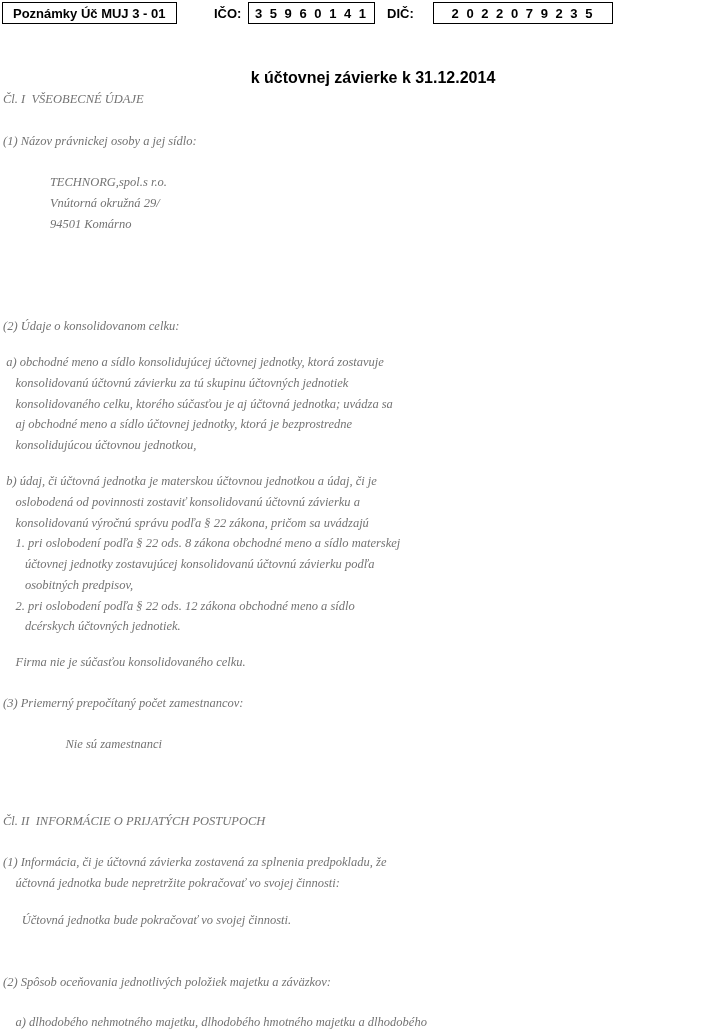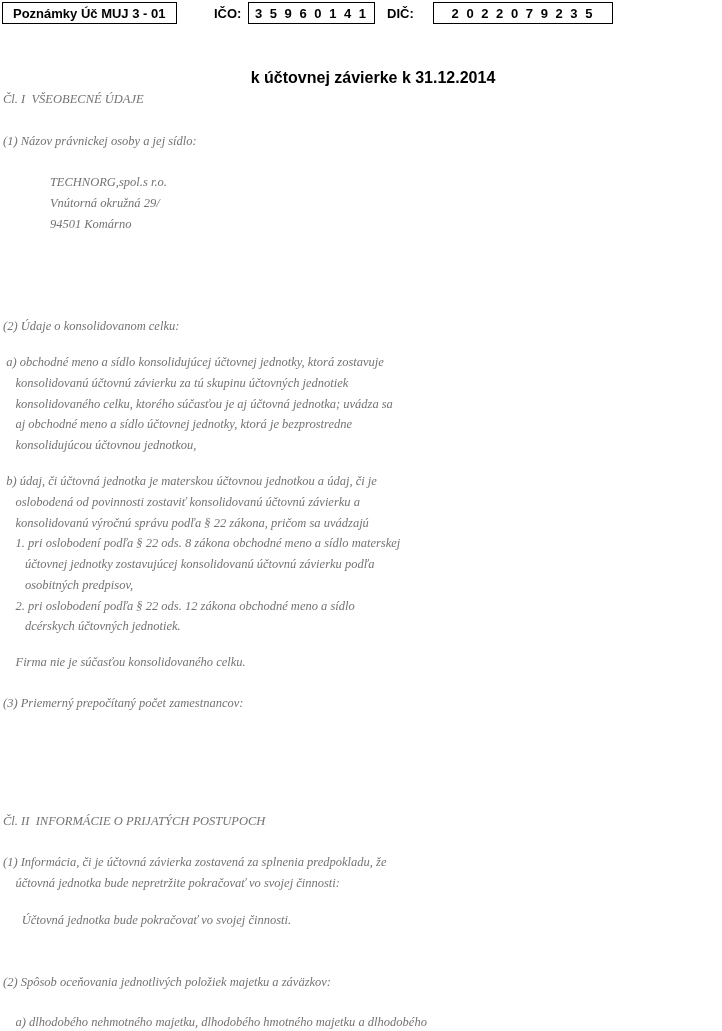--- a/index.html
+++ b/index.html
@@ -120,20 +120,21 @@
   <pre class="para" style="top:471px"> b) údaj, či účtovná jednotka je materskou účtovnou jednotkou a údaj, či je
     oslobodená od povinnosti zostaviť konsolidovanú účtovnú závierku a
     konsolidovanú výročnú správu podľa § 22 zákona, pričom sa uvádzajú
     1. pri oslobodení podľa § 22 ods. 8 zákona obchodné meno a sídlo materskej
        účtovnej jednotky zostavujúcej konsolidovanú účtovnú závierku podľa
        osobitných predpisov,
     2. pri oslobodení podľa § 22 ods. 12 zákona obchodné meno a sídlo
        dcérskych účtovných jednotiek.</pre>
   <pre class="para" style="top:652px">    Firma nie je súčasťou konsolidovaného celku.</pre>
   <pre class="para" style="top:693px">(3) Priemerný prepočítaný počet zamestnancov:</pre>
+  <pre class="para" style="top:734px">                    Nie sú zamestnanci</pre>
   <pre class="para" style="top:811px">Čl. II  INFORMÁCIE O PRIJATÝCH POSTUPOCH</pre>
   <pre class="para" style="top:852px">(1) Informácia, či je účtovná závierka zostavená za splnenia predpokladu, že
     účtovná jednotka bude nepretržite pokračovať vo svojej činnosti:</pre>
   <pre class="para" style="top:910px">      Účtovná jednotka bude pokračovať vo svojej činnosti.</pre>
   <pre class="para" style="top:972px">(2) Spôsob oceňovania jednotlivých položiek majetku a záväzkov:</pre>
   <pre class="para" style="top:1012px">    a) dlhodobého nehmotného majetku, dlhodobého hmotného majetku a dlhodobého</pre>
 
 </div>
 
 </body></html>

